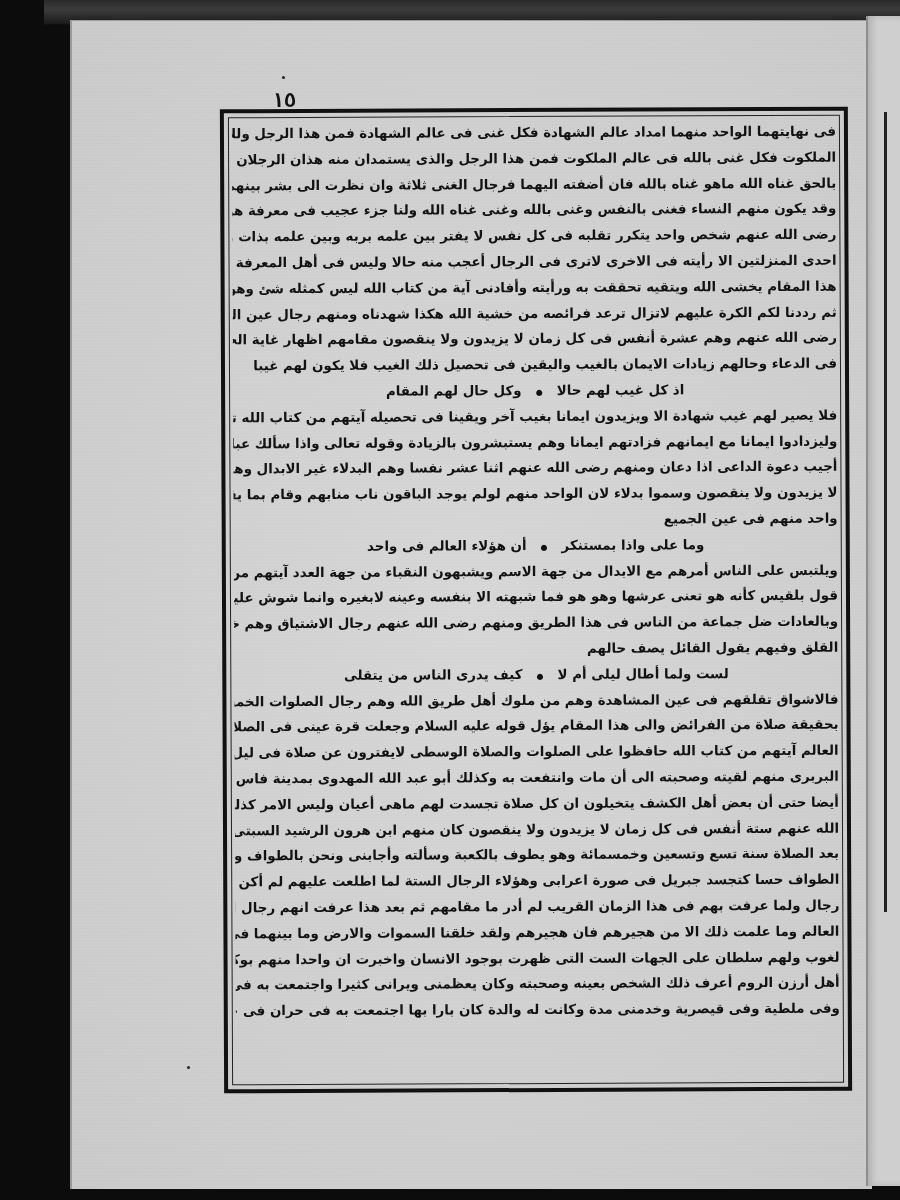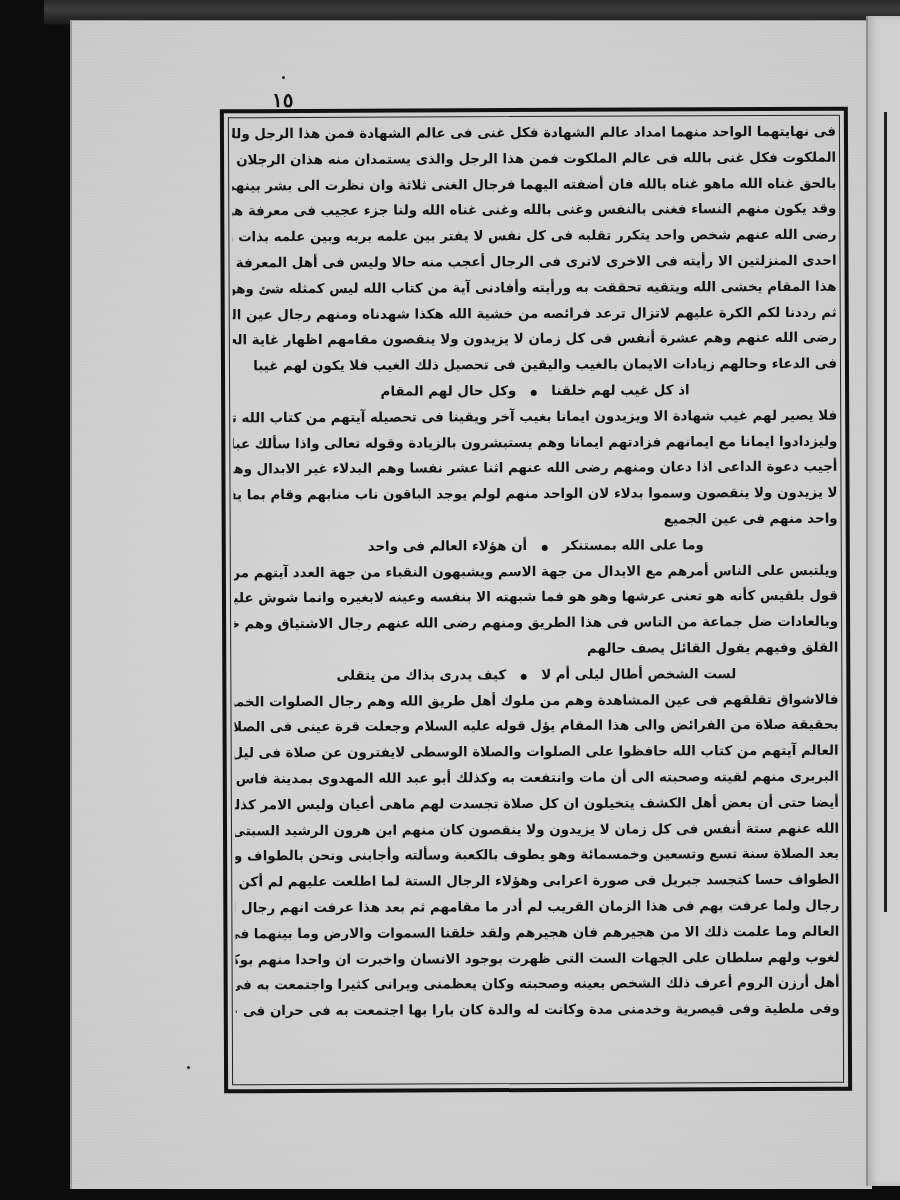--- a/index.html
+++ b/index.html
@@ -40,21 +40,21 @@
     }
     .next-page .next-frame-edge {
       position: absolute;
       left: 16px; top: 96px;
       width: 3px; height: 800px;
       background: #222;
     }
     .page-number {
       position: absolute;
       left: 272px; top: 88px;
-      font-family: Liberation Sans, sans-serif;
+      font-family: Liberation Mono, monospace;
       font-size: 20px;
       font-weight: bold;
       color: #111;
       letter-spacing: 1px;
     }
     .frame-outer {
       position: absolute;
       left: 222px; top: 108px;
       width: 628px; height: 984px;
       border: 4px solid #111;
@@ -119,32 +119,32 @@
         <div class="line">فى نهايتهما الواحد منهما امداد عالم الشهادة فكل غنى فى عالم الشهادة فمن هذا الرجل وللآخر منهما له امداد عالم</div>
         <div class="line">الملكوت فكل غنى بالله فى عالم الملكوت فمن هذا الرجل والذى يستمدان منه هذان الرجلان روح علوى متحقق</div>
         <div class="line">بالحق غناه الله ماهو غناه بالله فان أضفته اليهما فرجال الغنى ثلاثة وان نظرت الى بشر بينهما فرجال الغنى اثنان</div>
         <div class="line">وقد يكون منهم النساء فغنى بالنفس وغنى بالله وغنى غناه الله ولنا جزء عجيب فى معرفة هؤلاء الرجال الثلاثة ومنهم</div>
         <div class="line">رضى الله عنهم شخص واحد يتكرر تقلبه فى كل نفس لا يفتر بين علمه بربه وبين علمه بذات ربه ما تكاد تراه فى</div>
         <div class="line">احدى المنزلتين الا رأيته فى الاخرى لاترى فى الرجال أعجب منه حالا وليس فى أهل المعرفة بالله أكبر معرفة من صاحب</div>
         <div class="line">هذا المقام يخشى الله ويتقيه تحققت به ورأيته وأفادنى آية من كتاب الله ليس كمثله شئ وهو السميع البصير وقوله</div>
         <div class="line">ثم رددنا لكم الكرة عليهم لاتزال ترعد فرائصه من خشية الله هكذا شهدناه ومنهم رجال عين التحكيم والزوائد</div>
         <div class="line">رضى الله عنهم وهم عشرة أنفس فى كل زمان لا يزيدون ولا ينقصون مقامهم اظهار غاية الخصوصية بلسان الانبساط</div>
         <div class="line short">فى الدعاء وحالهم زيادات الايمان بالغيب واليقين فى تحصيل ذلك الغيب فلا يكون لهم غيبا</div>
-        <div class="line verse"><span>اذ كل غيب لهم خلقنا</span><span class="sep" style="font-size: 8px;">●</span><span>وكل حال لهم المقام</span></div>
+        <div class="line verse"><span>اذ كل غيب لهم حالا</span><span class="sep" style="font-size: 8px;">●</span><span>وكل حال لهم المقام</span></div>
         <div class="line">فلا يصير لهم غيب شهادة الا ويزيدون ايمانا بغيب آخر ويقينا فى تحصيله آيتهم من كتاب الله تعالى وقل رب زدنى علما</div>
         <div class="line">وليزدادوا ايمانا مع ايمانهم فزادتهم ايمانا وهم يستبشرون بالزيادة وقوله تعالى واذا سألك عبادى عنى فانى قريب</div>
         <div class="line">أجيب دعوة الداعى اذا دعان ومنهم رضى الله عنهم اثنا عشر نفسا وهم البدلاء غير الابدال وهم فى كل زمان</div>
         <div class="line">لا يزيدون ولا ينقصون وسموا بدلاء لان الواحد منهم لولم يوجد الباقون ناب منابهم وقام بما يقوم به جميعهم فكل</div>
         <div class="line short">واحد منهم فى عين الجميع</div>
-        <div class="line verse"><span>وما على الله بمستنكر</span><span class="sep" style="font-size: 8px;">●</span><span>أن هؤلاء العالم فى واحد</span></div>
+        <div class="line verse"><span>وما على واذا بمستنكر</span><span class="sep" style="font-size: 8px;">●</span><span>أن هؤلاء العالم فى واحد</span></div>
         <div class="line">ويلتبس على الناس أمرهم مع الابدال من جهة الاسم ويشبهون النقباء من جهة العدد آيتهم من كتاب الله تعالى</div>
         <div class="line">قول بلقيس كأنه هو تعنى عرشها وهو هو فما شبهته الا بنفسه وعينه لابغيره وانما شوش عليها بعد المسافة المعتاد</div>
         <div class="line">وبالعادات ضل جماعة من الناس فى هذا الطريق ومنهم رضى الله عنهم رجال الاشتياق وهم خمسة أنفس وهم أصحاب</div>
         <div class="line short">القلق وفيهم يقول القائل يصف حالهم</div>
-        <div class="line verse"><span>لست الشخص أطال ليلى أم لا</span><span class="sep" style="font-size: 8px;">●</span><span>كيف يدرى بذاك من يتقلى</span></div>
+        <div class="line verse"><span>لست ولما أطال ليلى أم لا</span><span class="sep" style="font-size: 8px;">●</span><span>كيف يدرى الناس من يتقلى</span></div>
         <div class="line">فالاشواق تقلقهم فى عين المشاهدة وهم من ملوك أهل طريق الله وهم رجال الصلوات الخمس كل رجل منهم مختص</div>
         <div class="line">بحقيقة صلاة من الفرائض والى هذا المقام يؤل قوله عليه السلام وجعلت قرة عينى فى الصلاة بهم يحفظ الله وجود</div>
         <div class="line">العالم آيتهم من كتاب الله حافظوا على الصلوات والصلاة الوسطى لايفترون عن صلاة فى ليل ولانهار كان صالح</div>
         <div class="line">البربرى منهم لقيته وصحبته الى أن مات وانتفعت به وكذلك أبو عبد الله المهدوى بمدينة فاس صحبته كان من هؤلاء</div>
         <div class="line">أيضا حتى أن بعض أهل الكشف يتخيلون ان كل صلاة تجسدت لهم ماهى أعيان وليس الامر كذلك ومنهم رضى</div>
         <div class="line">الله عنهم ستة أنفس فى كل زمان لا يزيدون ولا ينقصون كان منهم ابن هرون الرشيد السبتى لقيته بالطواف يوم الجمعة</div>
         <div class="line">بعد الصلاة سنة تسع وتسعين وخمسمائة وهو يطوف بالكعبة وسألته وأجابنى ونحن بالطواف وكان روحه تجسد لى فى</div>
         <div class="line">الطواف حسا كتجسد جبريل فى صورة اعرابى وهؤلاء الرجال الستة لما اطلعت عليهم لم أكن قبل ذلك عرفت ان ثم ستة</div>
         <div class="line">رجال ولما عرفت بهم فى هذا الزمان القريب لم أدر ما مقامهم ثم بعد هذا عرفت انهم رجال الايام الستة التى خلق الله فيها</div>
         <div class="line">العالم وما علمت ذلك الا من هجيرهم فان هجيرهم ولقد خلقنا السموات والارض وما بينهما فى ستة أيام وما مسنا من</div>

